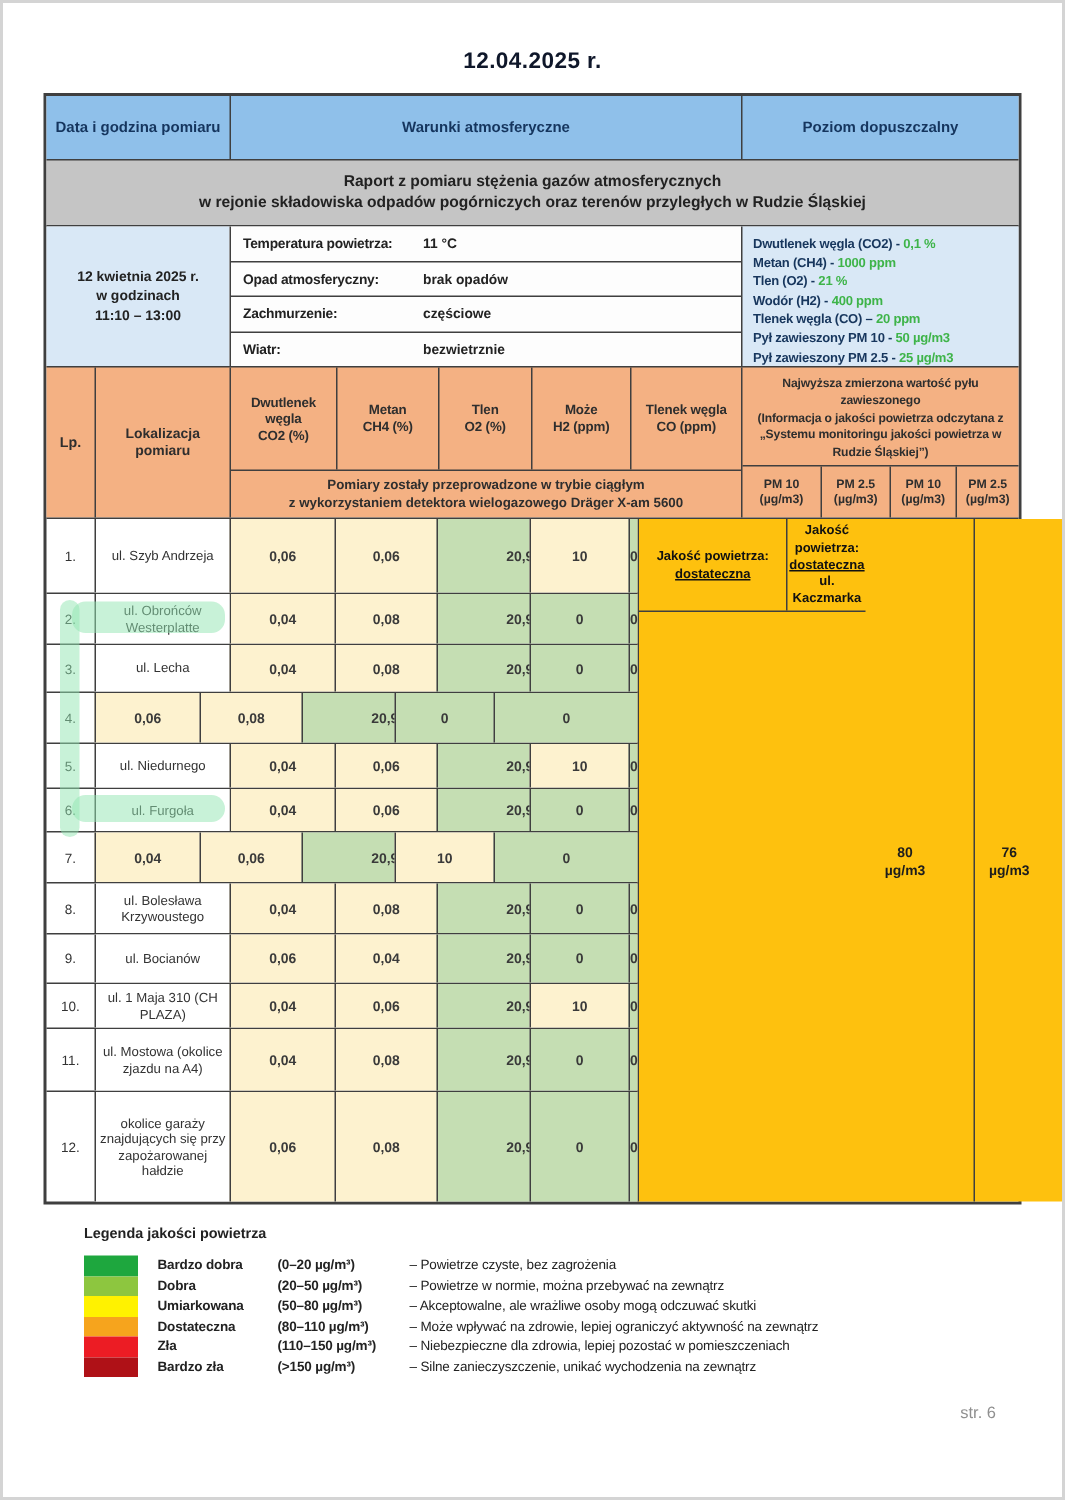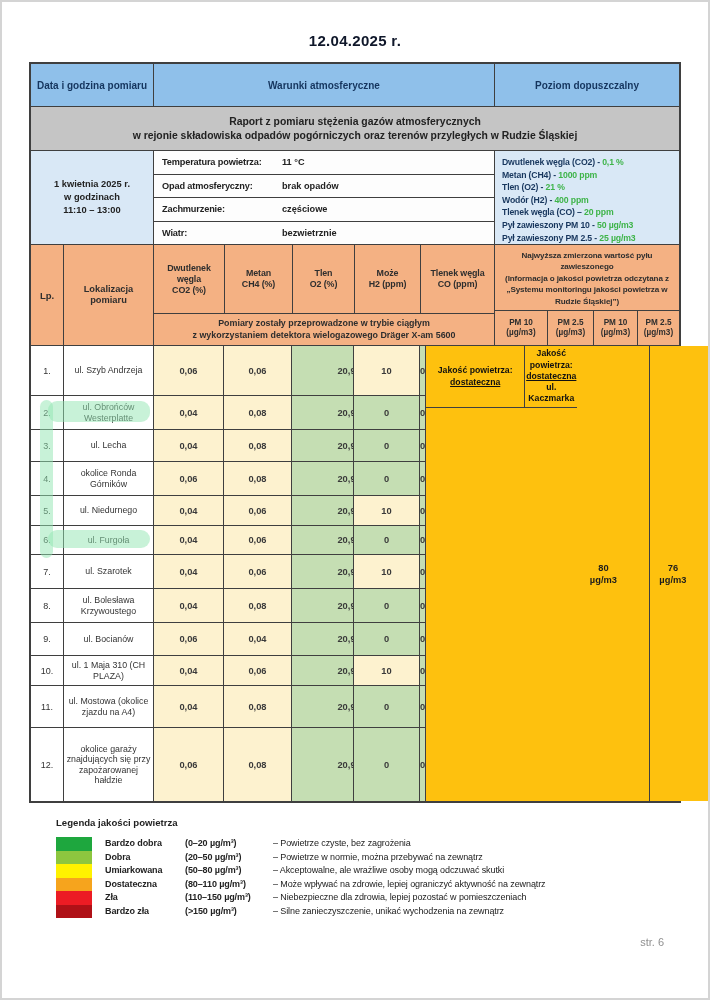--- a/index.html
+++ b/index.html
@@ -102,21 +102,21 @@
       <div class="bb3">Poziom dopuszczalny</div>
     </div>
 
     <div class="band title-band">
       <div>Raport z pomiaru stężenia gazów atmosferycznych</div>
       <div>w rejonie składowiska odpadów pogórniczych oraz terenów przyległych w Rudzie Śląskiej</div>
     </div>
 
     <div class="band weather-band">
       <div class="wb-date">
-        <div>1 kwietnia 2025 r.</div>
+        <div>12 kwietnia 2025 r.</div>
         <div>w godzinach</div>
         <div>11:10 – 13:00</div>
       </div>
       <div class="wb-mid">
           <div class="w-row">
             <div class="w-label" style="display: inline-block;">Temperatura powietrza:</div>
             <div class="w-value" style="display: inline-block;">11 °C</div>
           </div>
           <div class="w-row">
             <div class="w-label" style="display: inline-block;">Opad atmosferyczny:</div>
@@ -206,21 +206,20 @@
             <div class="dcell lp">3.</div>
             <div class="dcell loc">ul. Lecha</div>
             <div class="dcell val v1 cream">0,04</div>
             <div class="dcell val v2 cream">0,08</div>
             <div class="dcell val v3 green">20,9</div>
             <div class="dcell val v4 green">0</div>
             <div class="dcell val v5 green">0</div>
           </div>
           <div class="drow" style="height: 34px;">
             <div class="dcell lp">4.</div>
-            <div class="dcell loc">okolice Ronda Górników</div>
             <div class="dcell val v1 cream">0,06</div>
             <div class="dcell val v2 cream">0,08</div>
             <div class="dcell val v3 green">20,9</div>
             <div class="dcell val v4 green">0</div>
             <div class="dcell val v5 green">0</div>
           </div>
           <div class="drow" style="height: 30px;">
             <div class="dcell lp">5.</div>
             <div class="dcell loc">ul. Niedurnego</div>
             <div class="dcell val v1 cream">0,04</div>
@@ -233,21 +232,20 @@
             <div class="dcell lp">6.</div>
             <div class="dcell loc hl">ul. Furgoła</div>
             <div class="dcell val v1 cream">0,04</div>
             <div class="dcell val v2 cream">0,06</div>
             <div class="dcell val v3 green">20,9</div>
             <div class="dcell val v4 green">0</div>
             <div class="dcell val v5 green">0</div>
           </div>
           <div class="drow" style="height: 34px;">
             <div class="dcell lp">7.</div>
-            <div class="dcell loc">ul. Szarotek</div>
             <div class="dcell val v1 cream">0,04</div>
             <div class="dcell val v2 cream">0,06</div>
             <div class="dcell val v3 green">20,9</div>
             <div class="dcell val v4 cream">10</div>
             <div class="dcell val v5 green">0</div>
           </div>
           <div class="drow" style="height: 34px;">
             <div class="dcell lp">8.</div>
             <div class="dcell loc">ul. Bolesława Krzywoustego</div>
             <div class="dcell val v1 cream">0,04</div>

